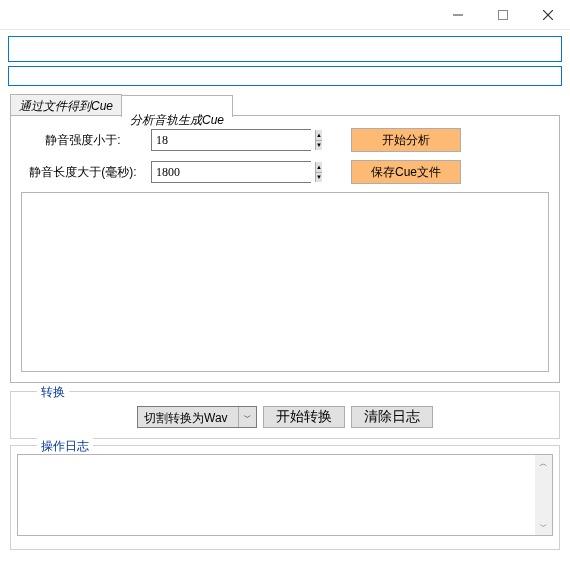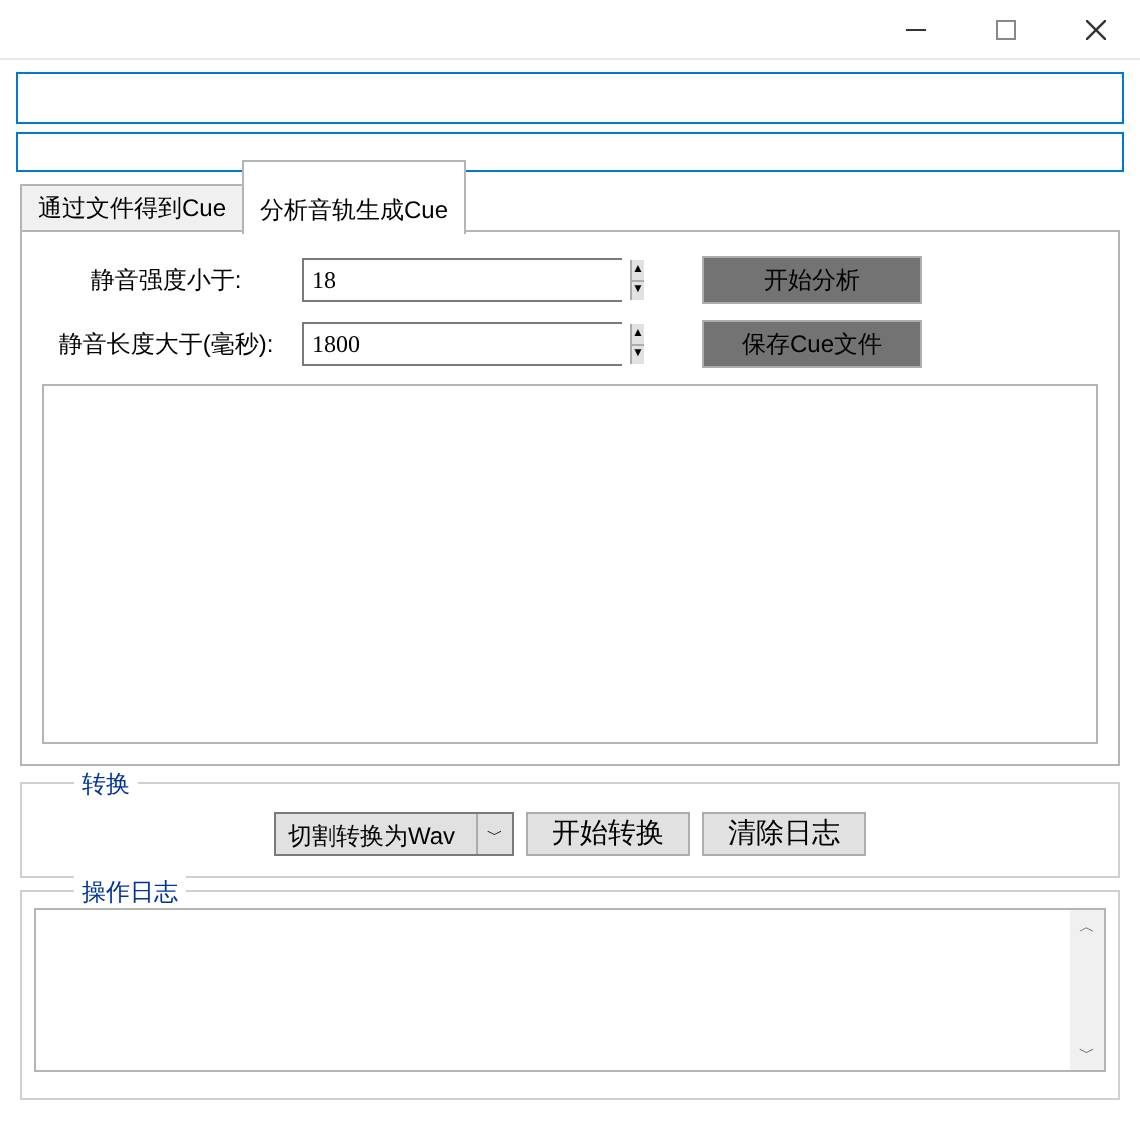--- a/index.html
+++ b/index.html
@@ -5,37 +5,37 @@
 * { box-sizing: border-box; margin: 0; padding: 0; }
 body { font-family: "Microsoft YaHei", "SimSun", sans-serif; font-size: 12px; background: #fff; width: 570px; height: 566px; overflow: hidden; position: relative; }
 
 .titlebar { height: 30px; display: flex; justify-content: flex-end; align-items: stretch; border-bottom: 1px solid #e8e8e8; }
 .titlebar .btn { width: 45px; display: flex; align-items: center; justify-content: center; color: #333; }
 .titlebar .btn svg { width: 10px; height: 10px; }
 
 .topbox { margin: 6px 8px 4px 8px; height: 26px; border: 1px solid #0078d7; background: #fff; }
 .topbox2 { margin: 4px 8px 8px 8px; height: 20px; border: 1px solid #0078d7; background: #fff; }
 
-.tabs-row { display: flex; align-items: flex-end; margin: 0 10px; height: 22px; position: relative; }
+.tabs-row { display: flex; margin: 0 10px; height: 22px; position: relative; font-style: italic; }
 .tab { border: 1px solid #b5b5b5; border-bottom: none; padding: 3px 8px 3px 8px; background: #fff; font-size: 12px; position: relative; }
 .tab.inactive { background: #f0f0f0; color: #000; margin-right: -1px; z-index: 1; top: 0; }
 .tab.active { background: #fff; z-index: 3; top: 1px; padding-top: 16px; }
 .tab-underline { position: absolute; bottom: 0; left: 0; right: 0; height: 1px; background: #b5b5b5; z-index: 2; }
 
 .tab-content { margin: 0 10px; border: 1px solid #b5b5b5; border-top: none; padding: 12px 10px 10px 10px; }
 
 .form-row { display: flex; align-items: center; margin-bottom: 8px; }
 .form-label { width: 130px; text-align: center; padding-right: 6px; font-size: 12px; }
 .spinner { display: flex; border: 1px solid #7a7a7a; height: 22px; width: 160px; background: #fff; }
 .spinner input { flex: 1; border: none; outline: none; padding: 0 4px; font-size: 12px; font-family: Liberation Serif, serif; }
 .spinner .arrows { width: 16px; display: flex; flex-direction: column; border-left: 1px solid #acacac; }
 .spinner .arrow { flex: 1; display: flex; align-items: center; justify-content: center; background: #e1e1e1; font-size: 6px; line-height: 1; cursor: pointer; }
 .spinner .arrow:first-child { border-bottom: 1px solid #acacac; }
 
-.action-btn { margin-left: 40px; width: 110px; height: 24px; background: #737373; border: 1px solid #adadad; font-size: 12px; font-family: inherit; cursor: pointer; }
+.action-btn { margin-left: 40px; width: 110px; height: 24px; background: #fdba74; border: 1px solid #adadad; font-size: 12px; font-family: inherit; cursor: pointer; }
 
 .big-empty { margin: 4px 0 0 0; height: 180px; border: 1px solid #b5b5b5; background: #fff; }
 
 .group { margin: 8px 10px 6px 10px; border: 1px solid #d0d0d0; position: relative; padding: 14px 10px 10px 10px; }
 .group-label { position: absolute; top: -8px; left: 8px; background: #fff; padding: 0 4px; color: #003399; font-size: 12px; margin-left: 18px; }
 
 .convert-row { display: flex; align-items: center; justify-content: center; gap: 6px; }
 .combo { display: flex; border: 1px solid #7a7a7a; height: 22px; width: 120px; background: #e1e1e1; }
 .combo span { flex: 1; padding: 3px 6px; font-size: 12px; }
 .combo .dd { width: 18px; display: flex; align-items: center; justify-content: center; border-left: 1px solid #acacac; font-size: 8px; }

